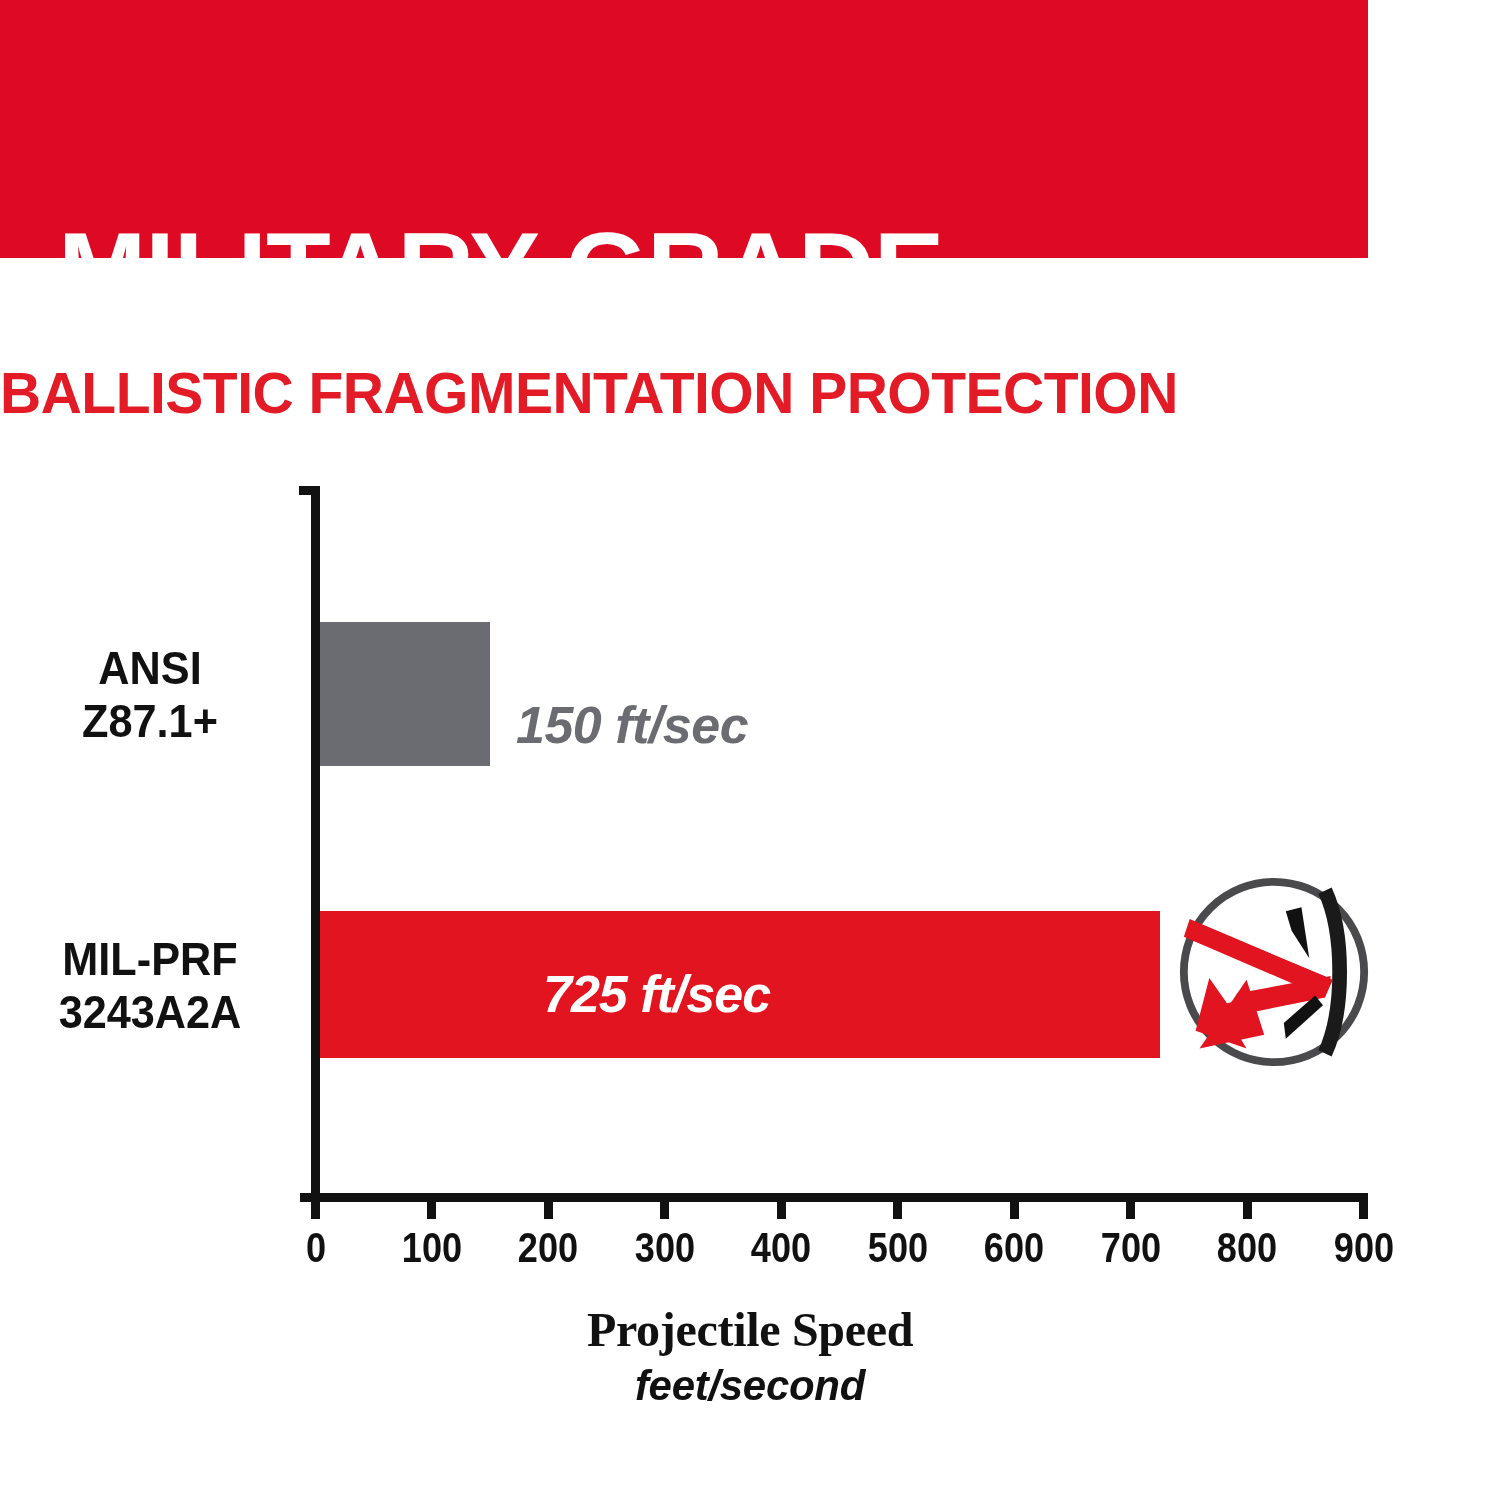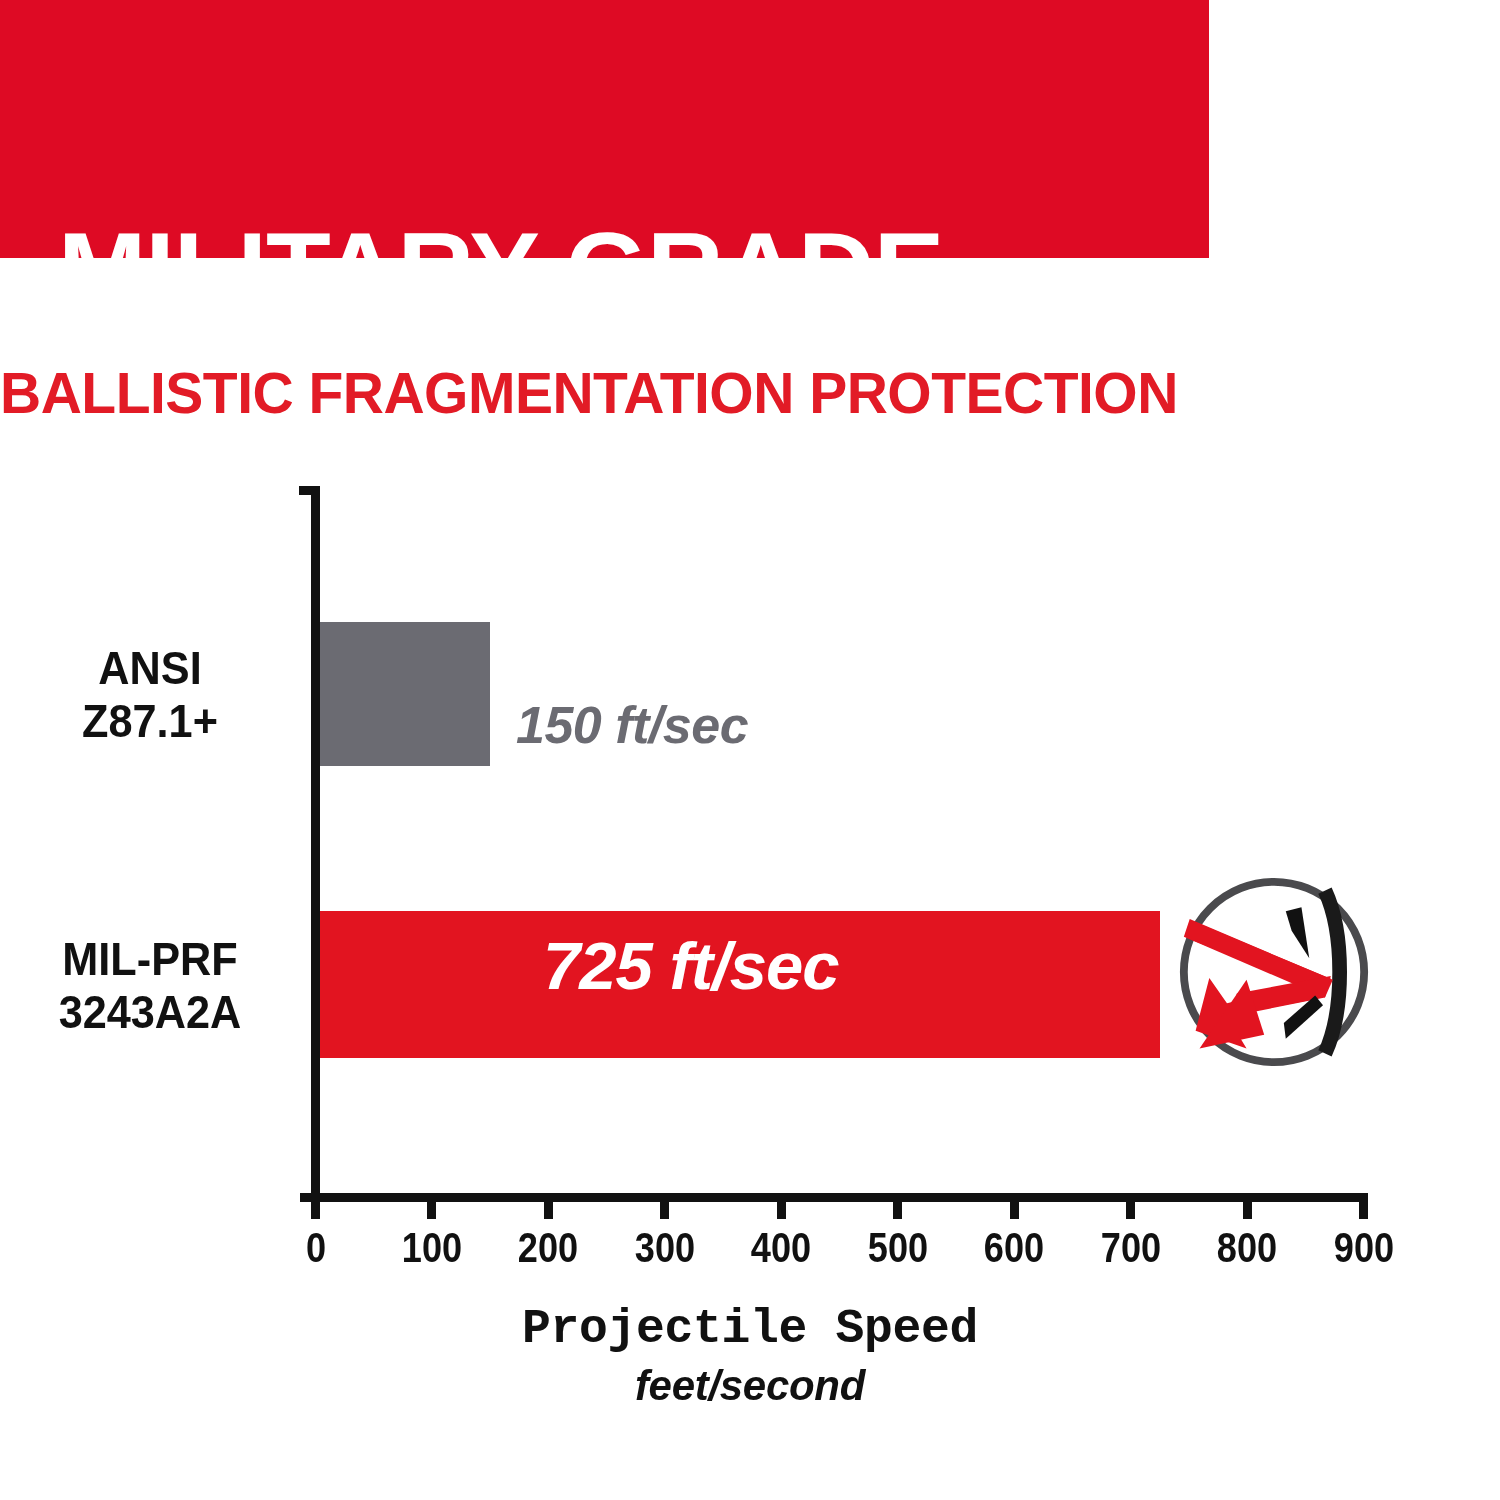--- a/index.html
+++ b/index.html
@@ -14,21 +14,21 @@
     font-family: "Liberation Sans", sans-serif;
     overflow: hidden;
     position: relative;
   }
 
   
   #banner {
     position: absolute;
     left: 0;
     top: 0;
-    width: 1209px;
+    width: 1368px;
     height: 258px;
     background: #DE0A24;
   }
   #banner-title {
     position: absolute;
     left: 58px;
     top: 34px;
     width: 1400px;
     color: #ffffff;
     font-family: "Liberation Sans", sans-serif;
@@ -138,23 +138,23 @@
   }
   #value-ansi {
     left: 516px;
     top: 659px;
     color: #6B6B72;
     font-size: 52px;
     letter-spacing: -0.5px;
   }
   #value-mil {
     left: 543px;
-    top: 927px;
+    top: 964px;
     color: #ffffff;
-    font-size: 67px;
+    font-size: 52px;
     letter-spacing: -1px;
   }
 
   
   .cat-label {
     position: absolute;
     width: 300px;
     left: 0px;
     text-align: center;
     color: #111111;
@@ -170,21 +170,21 @@
   .cat-label span { display: block; }
 
   
   #axis-title {
     position: absolute;
     left: 0;
     top: 1302px;
     width: 1500px;
     text-align: center;
     color: #111111;
-    font-family: Liberation Mono, monospace;
+    font-family: Liberation Serif, serif;
     font-weight: bold;
     font-size: 48px;
     letter-spacing: -0.3px;
   }
   #axis-subtitle {
     position: absolute;
     left: 0;
     top: 1362px;
     width: 1500px;
     text-align: center;

